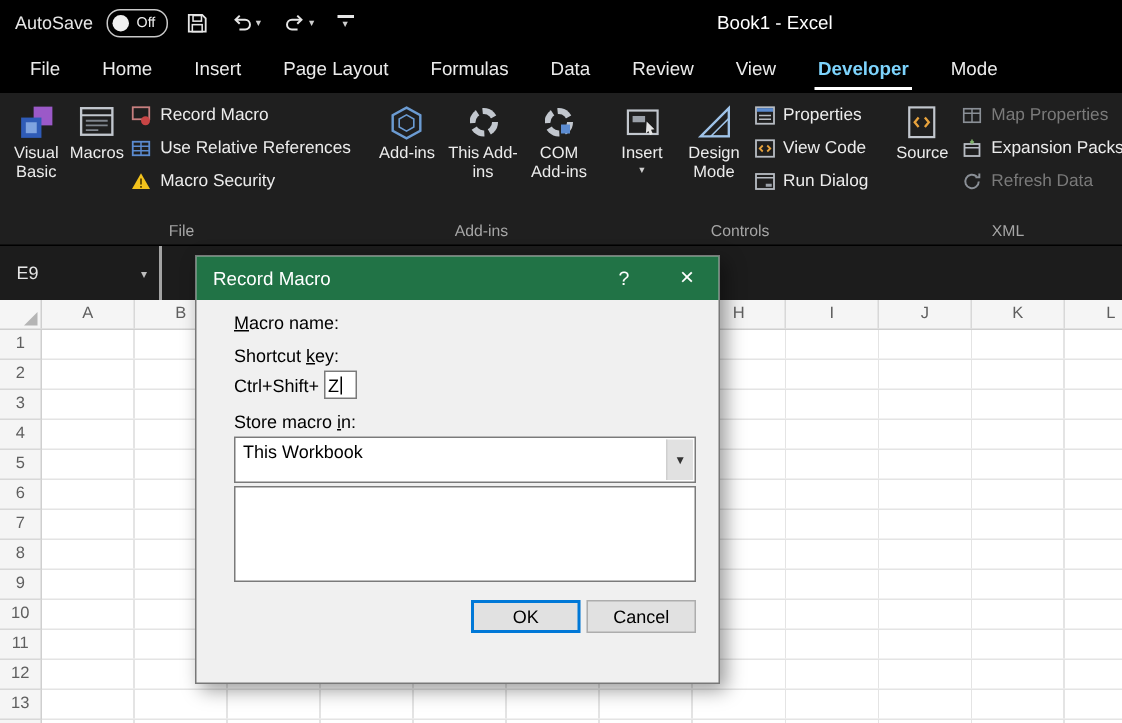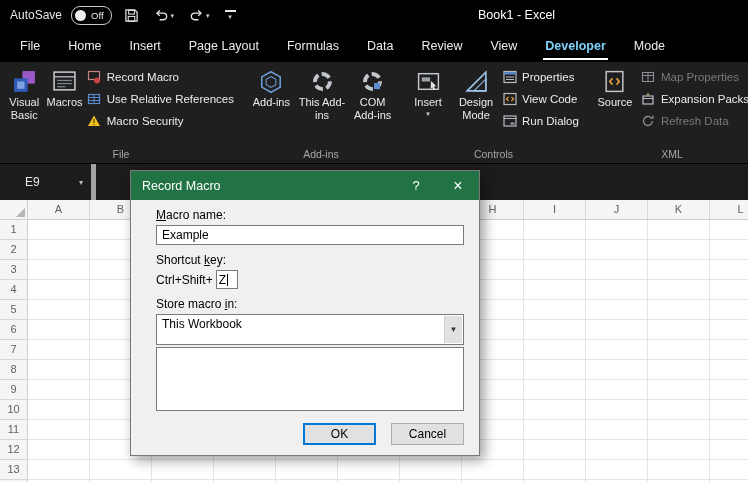--- a/index.html
+++ b/index.html
@@ -52,22 +52,22 @@
   .smallbtn { display:flex; align-items:center; gap:5px; color:#ececec; font-size:11.5px; height:22px;
               padding:0 6px 0 2px; white-space:nowrap; cursor:pointer; }
   .smallbtn.disabled { color:#7a7a7a; cursor:default; }
   .smallbtn .sicon { width:15px; height:15px; display:flex; align-items:center; justify-content:center; }
 
   .gear { width:19px; height:19px; border:4px dashed #c2c7ce; border-radius:50%; box-sizing:border-box; position:relative; }
   .com-dot { position:absolute; right:-2px; bottom:-2px; width:6px; height:6px; background:#5b8bd0; }
 
   
   .formula-row { height:36px; background:#1c1c1c; display:flex; align-items:stretch; }
-  .name-box { width:96px; display:flex; align-items:center; color:#e6e6e6; font-size:12px;
-              padding-left:25px; border-right:5px solid #a3a3a3; box-sizing:border-box; cursor:pointer; }
+  .name-box { width:108px; display:flex; align-items:center; color:#e6e6e6; font-size:12px;
+              padding-left:11px; border-right:2px solid #a3a3a3; box-sizing:border-box; cursor:pointer; }
   .name-box .nb-caret { margin-left:auto; margin-right:8px; font-size:8px; color:#bdbdbd; }
   .fx-area { flex:1; }
 
   
   .sheet { height:282px; background:#fff; overflow:hidden; }
   .col-headers { display:flex; height:20px; width:772px; background:#f5f5f5; border-bottom:1px solid #cfcfcf; box-sizing:border-box; }
   .corner { width:28px; min-width:28px; border-right:1px solid #cfcfcf; position:relative; box-sizing:border-box; cursor:pointer; }
   .corner .tri { position:absolute; right:2px; bottom:2px; width:0; height:0;
                  border-left:9px solid transparent; border-bottom:9px solid #b5b5b5; }
   .colh { width:62px; min-width:62px; text-align:center; line-height:19px; font-size:11px; color:#5f5f5f;
@@ -95,21 +95,21 @@
              line-height:14px; box-sizing:border-box; cursor:text; }
   .shortcut-row { display:flex; align-items:center; margin-top:2px; font-size:12px; }
   .shortcut-box { width:22px; height:19px; margin-left:3px; padding:2px 2px; }
   .cursor { display:inline-block; width:1px; height:12px; background:#000; margin-left:1px; vertical-align:-2px; }
   .combo { position:relative; height:31px; background:#fff; border:1px solid #7a7a7a; padding:2px 22px 2px 5px;
            box-sizing:border-box; font-size:12px; line-height:14px; cursor:pointer; }
   .combo-btn { position:absolute; right:1px; top:1px; bottom:1px; width:17px; background:#e1e1e1;
                border-left:1px solid #cfcfcf; display:flex; align-items:center; justify-content:center;
                font-size:8px; color:#333; }
   .textarea-box { height:62px; background:#fff; border:1px solid #7a7a7a; margin-top:2px; cursor:text; }
-  .btn-row { display:flex; justify-content:flex-end; gap:15px; margin-top:12px; }
+  .btn-row { display:flex; justify-content:flex-end; gap:4px; margin-top:12px; }
   .btn { width:73px; height:22px; background:#e1e1e1; border:1px solid #adadad; font-size:12px;
          display:flex; align-items:center; justify-content:center; box-sizing:border-box; cursor:pointer; }
   .btn.primary { border:2px solid #0078d7; }
 
   svg { display:block; }
 </style>
 </head>
 <body>
 
 <div class="app">
@@ -464,21 +464,20 @@
       <div class="dlg-cap-btn">
           <span>?</span>
         </div>
       <div class="dlg-cap-btn close">
           <span>×</span>
         </div>
     </div>
     <div class="dialog-body">
 
       <div class="dlg-label"><span class="ak">M</span><span>acro name:</span></div>
-      <div class="textbox"><span>Example</span></div>
 
       <div class="dlg-label"><span>Shortcut </span><span class="ak">k</span><span>ey:</span></div>
       <div class="shortcut-row">
         <span>Ctrl+Shift+</span>
         <div class="textbox shortcut-box"><span>Z</span><span class="cursor"></span></div>
       </div>
 
       <div class="dlg-label"><span>Store macro </span><span class="ak">i</span><span>n:</span></div>
       <div class="combo">
         <span>This Workbook</span>

